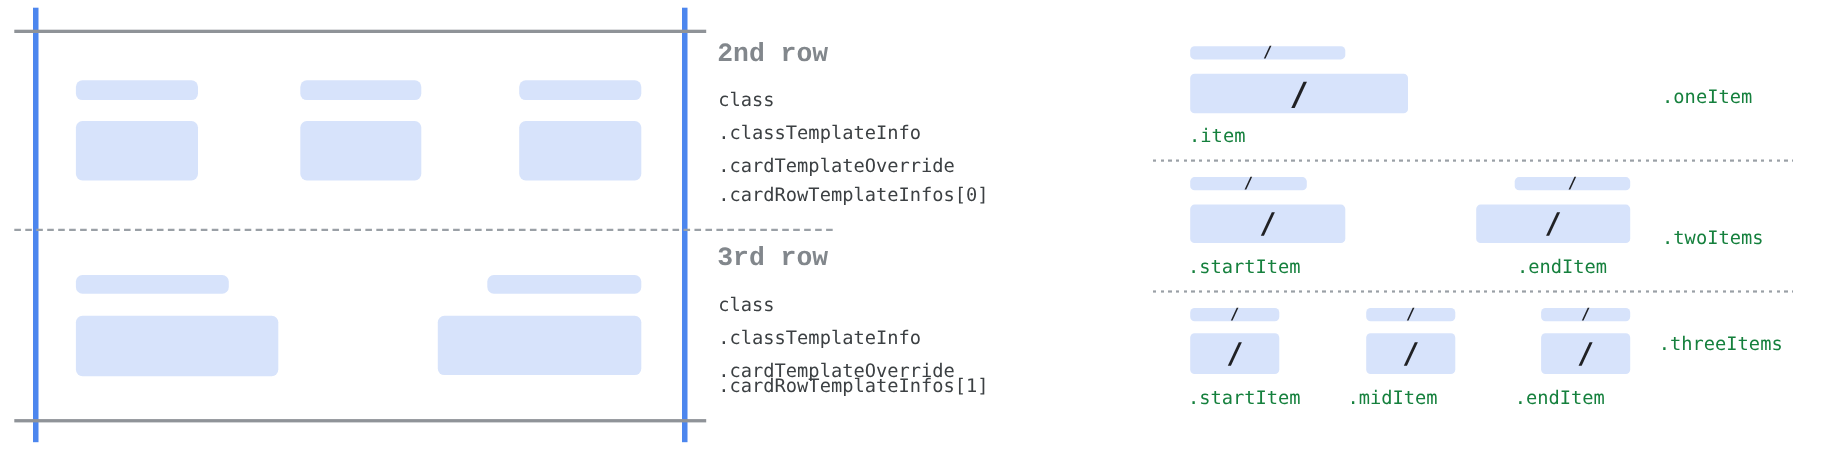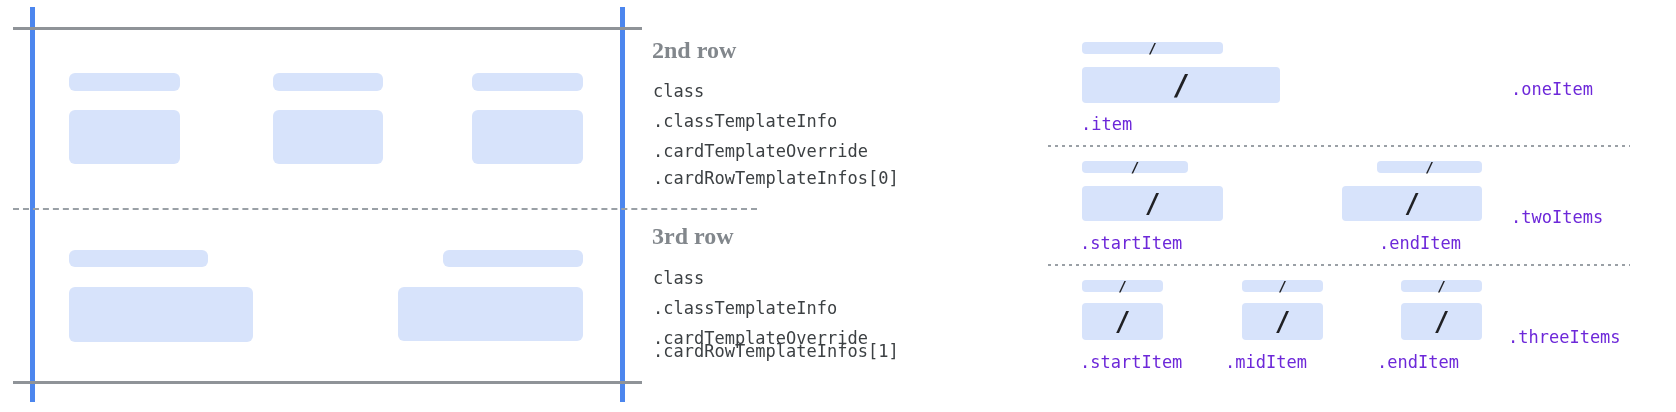--- a/index.html
+++ b/index.html
@@ -17,21 +17,21 @@
   .hline{height:3px;background:#8f9398;}
   .dashline{
     height:0;border-top:2px dashed #9aa0a6;
   }
   .bar{
     background:#d7e3fb;border-radius:6px;
   }
 
   
   .row-title{
-    font-family:Liberation Serif, serif;
+    font-family:Liberation Mono, monospace;
     font-weight:bold;font-size:24px;color:#82878c;
     line-height:1;white-space:nowrap;
   }
   .code-line{
     font-family:"DejaVu Sans Mono","Liberation Mono",monospace;
     font-size:17px;color:#3c4043;line-height:1.15;white-space:nowrap;
   }
 
   
   .dotline{
@@ -42,21 +42,21 @@
     background:#d7e3fb;border-radius:4px;
     display:flex;align-items:center;justify-content:center;
     color:#202124;
     font-family:"DejaVu Sans Mono","Liberation Mono",monospace;
   }
   .slash-sm{font-size:14px;font-weight:600;line-height:1;}
   .slash-lg{font-size:29px;font-weight:600;line-height:1;}
   .slash-lg3{font-size:26px;font-weight:600;line-height:1;}
   .item-label{
     font-family:"DejaVu Sans Mono","Liberation Mono",monospace;
-    font-size:17px;color:#6d28d9;line-height:1.1;white-space:nowrap;
+    font-size:17px;color:#15803d;line-height:1.1;white-space:nowrap;
   }
 </style>
 </head>
 <body>
 
 <div class="canvas">
 
   <div>
 
     <div class="abs vline" style="left:30px;top:7px;height:395px;"></div>
@@ -149,17 +149,17 @@
       </div>
       <div class="abs slashbar" style="left:1401px;top:280px;width:81px;height:12px;">
         <span class="slash-sm">/</span>
       </div>
       <div class="abs slashbar" style="left:1401px;top:303px;width:81px;height:37px;">
         <span class="slash-lg3">/</span>
       </div>
       <div class="abs item-label" style="left:1080px;top:353px;">.startItem</div>
       <div class="abs item-label" style="left:1225px;top:353px;text-align:center;">.midItem</div>
       <div class="abs item-label" style="left:1377px;top:353px;">.endItem</div>
-      <div class="abs item-label" style="left:1508px;top:328px;">.threeItems</div>
+      <div class="abs item-label" style="left:1508px;top:304px;">.threeItems</div>
     </div>
 
   </div>
 </div>
 
 </body></html>

